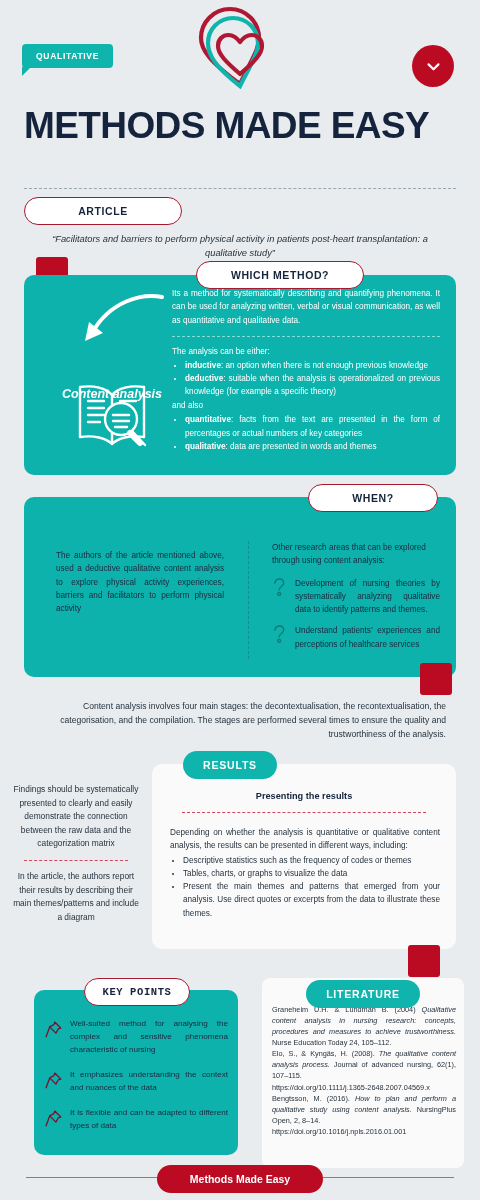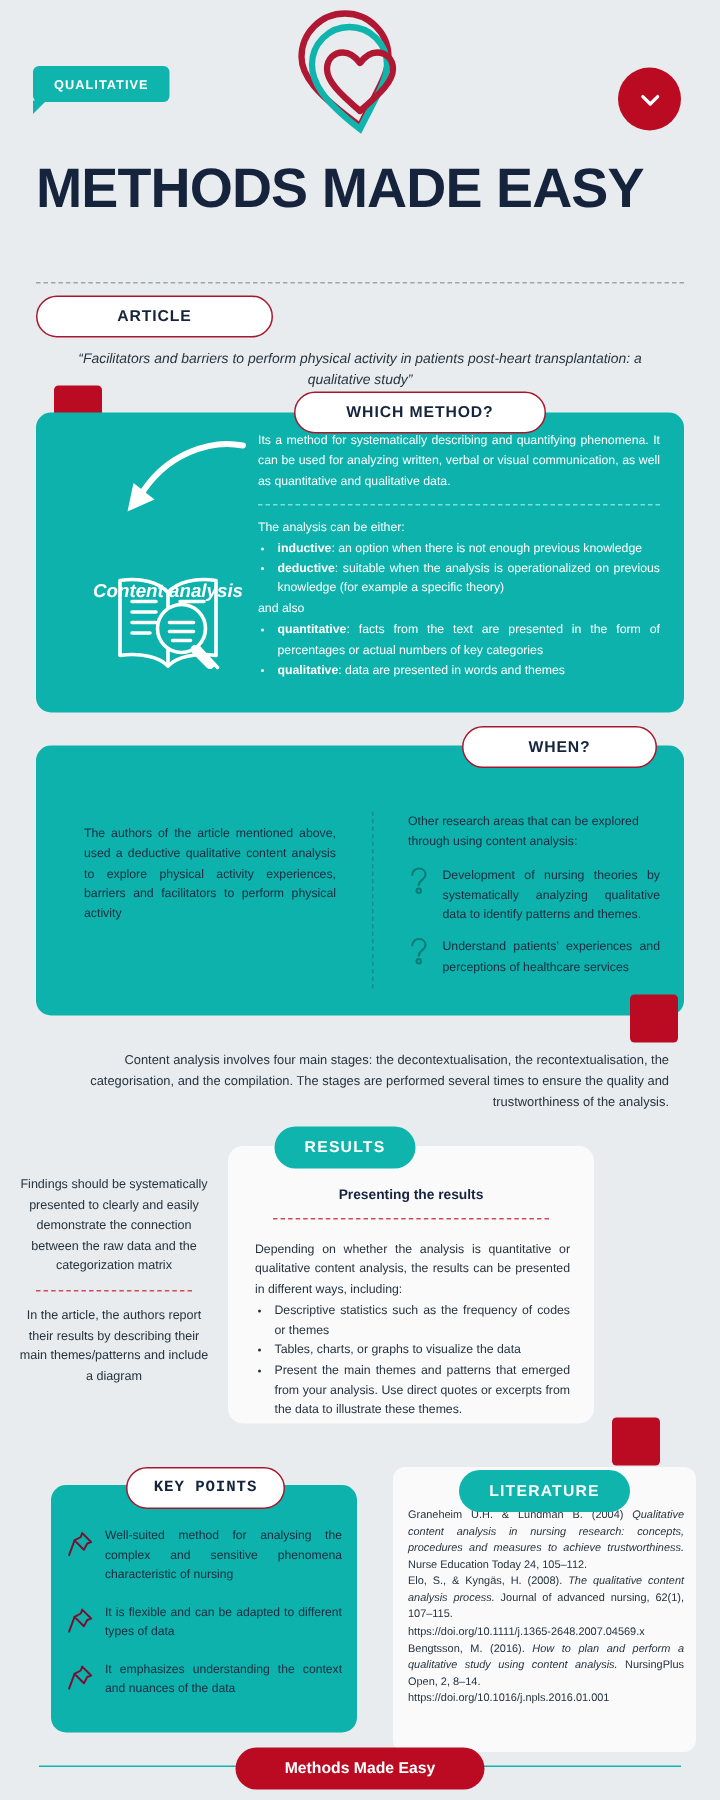--- a/index.html
+++ b/index.html
@@ -128,21 +128,21 @@
   .qrow .qtext{font-size:8.2px;line-height:1.62;text-align:justify;}
 
   
   .stages{
     position:absolute;left:34px;right:34px;top:700px;
     font-size:8.6px;line-height:1.62;text-align:right;color:#26333f;
   }
 
   
   .card-results{
-    position:absolute;left:152px;top:764px;width:244px;height:185px;
+    position:absolute;left:152px;top:764px;width:304px;height:185px;
     background:#fafafa;border-radius:10px;
   }
   .results-pill{position:absolute;left:183px;top:751px;width:94px;z-index:4;}
   .results-h{
     position:absolute;left:16px;right:16px;top:27px;
     text-align:center;font-size:9.2px;font-weight:bold;color:#15243c;
   }
   .hr-dash-red{
     position:absolute;left:30px;right:30px;top:48px;
     border-top:1.4px dashed #d1495b;height:0;
@@ -353,33 +353,33 @@
 
       <div class="kp-item">
         <span class="pin">
           <svg viewBox="0 0 22 22" width="19" height="19">
             <g fill="none" stroke="#7a1030" stroke-width="1.5" stroke-linejoin="round" stroke-linecap="round">
               <path d="M12.5 2.4 L19.4 9.3 L16.4 10.4 L13.8 15.2 L6.6 8 L11.4 5.4 Z"></path>
               <path d="M6.6 8 L2.4 19.4"></path>
             </g>
           </svg>
         </span>
-        <span class="kp-text">It is flexible and can be adapted to different types of data</span>
+        <span class="kp-text">It emphasizes understanding the context and nuances of the data</span>
       </div>
 
       <div class="kp-item">
         <span class="pin">
           <svg viewBox="0 0 22 22" width="19" height="19">
             <g fill="none" stroke="#7a1030" stroke-width="1.5" stroke-linejoin="round" stroke-linecap="round">
               <path d="M12.5 2.4 L19.4 9.3 L16.4 10.4 L13.8 15.2 L6.6 8 L11.4 5.4 Z"></path>
               <path d="M6.6 8 L2.4 19.4"></path>
             </g>
           </svg>
         </span>
-        <span class="kp-text">It emphasizes understanding the context and nuances of the data</span>
+        <span class="kp-text">It is flexible and can be adapted to different types of data</span>
       </div>
 
     </div>
   </div>
 
   <div class="card-literature">
     <div class="lit-body">
       <p>
         <span>Graneheim U.H. &amp; Lundman B. (2004) </span><span class="it">Qualitative content analysis in nursing research: concepts, procedures and measures to achieve trustworthiness.</span><span> Nurse Education Today 24, 105–112.</span>
       </p>

